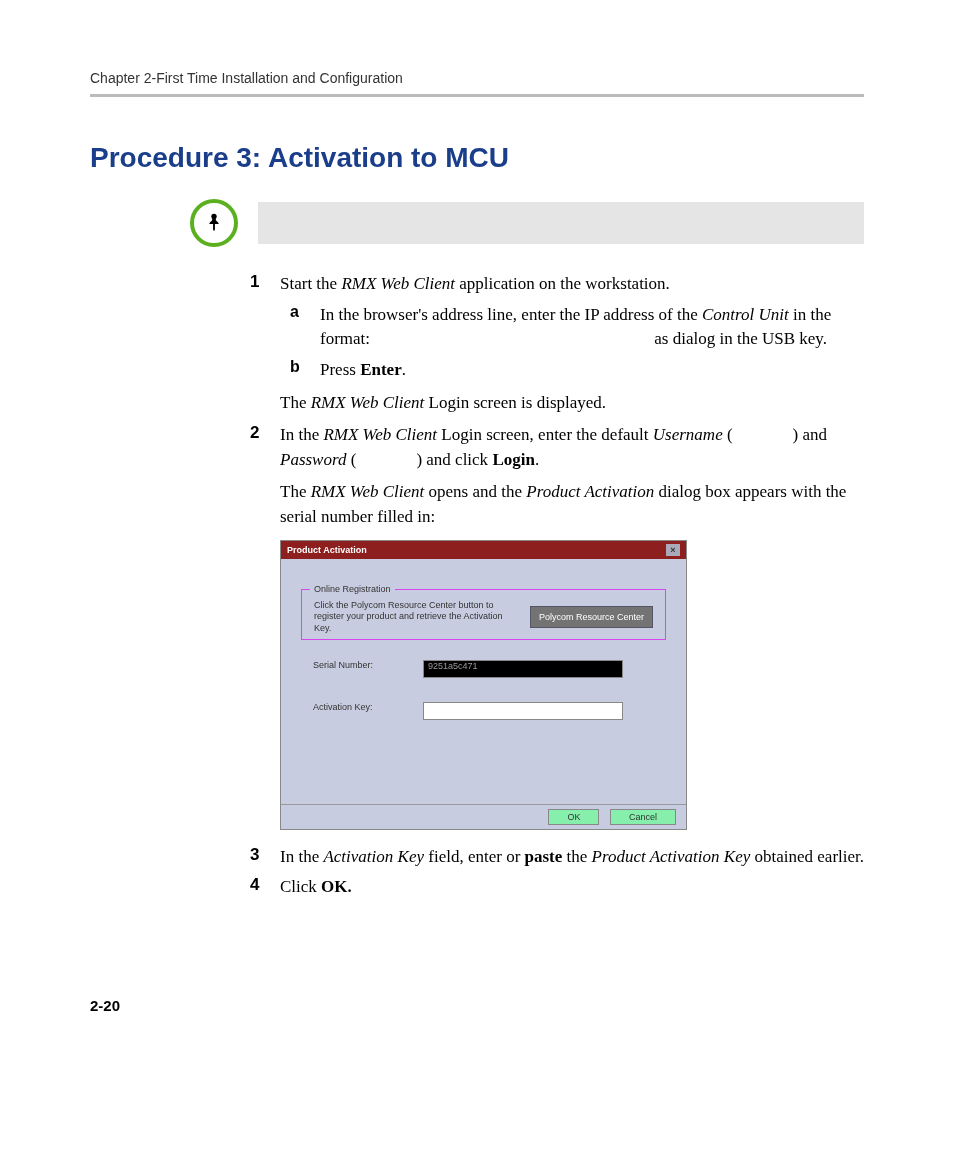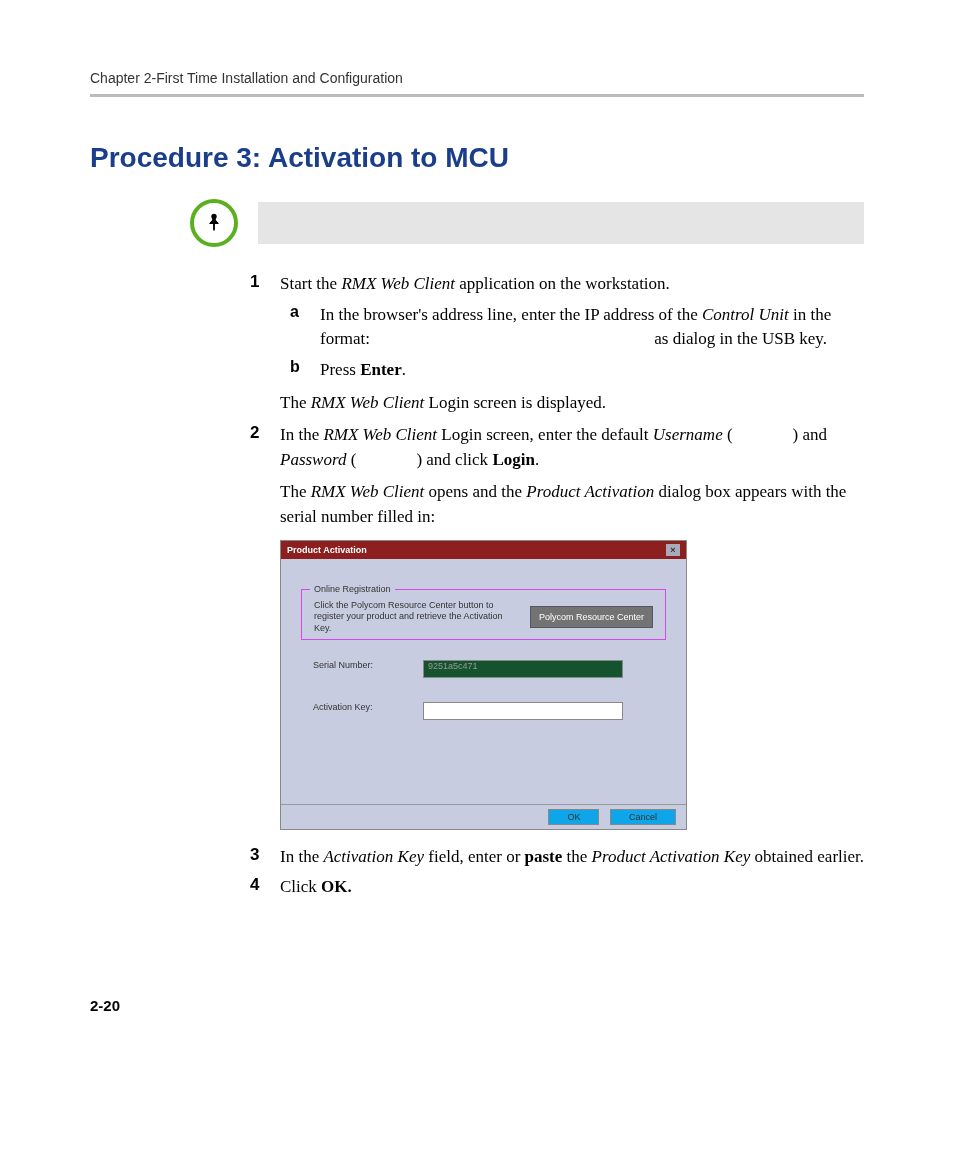--- a/index.html
+++ b/index.html
@@ -24,24 +24,24 @@
 .dlg-title{background:#8e1f1f;color:#fff;padding:3px 6px;display:flex;justify-content:space-between;align-items:center;font-weight:bold}
 .dlg-close{background:#aab;color:#333;width:14px;height:12px;text-align:center;line-height:12px;font-size:9px}
 .dlg-body{padding:30px 20px 10px 20px}
 .fieldset{border:1px solid #d946ef;padding:10px 12px 4px 12px;margin-bottom:20px;position:relative}
 .legend{position:absolute;top:-6px;left:8px;background:#c8cce0;padding:0 4px;font-size:9px;color:#333}
 .fs-row{display:flex;align-items:center;gap:20px}
 .fs-text{flex:1;color:#333;line-height:1.3}
 .prc-btn{background:#737373;color:#fff;border:1px solid #556;padding:5px 8px;font-size:9px}
 .field-row{display:flex;align-items:flex-start;margin-bottom:24px;padding-left:12px}
 .field-label{width:110px;color:#333}
-.field-input{flex:0 0 190px;height:16px;border:1px solid #888;background:#14532d;padding:0 4px;color:#999;font-size:9px}
+.field-input{flex:0 0 190px;height:16px;border:1px solid #888;background:#000000;padding:0 4px;color:#999;font-size:9px}
 .field-input.white{background:#fff}
 .dlg-footer{background:#c8cce0;border-top:1px solid #999;padding:4px 10px;text-align:right}
-.dlg-btn{display:inline-block;background:#0ea5e9;border:1px solid #888;padding:2px 18px;margin-left:8px;font-size:9px;color:#333}
+.dlg-btn{display:inline-block;background:#86efac;border:1px solid #888;padding:2px 18px;margin-left:8px;font-size:9px;color:#333}
 .page-num{position:absolute;bottom:45px;left:90px;font-family:Arial,Helvetica,sans-serif;font-weight:bold;font-size:15px}
 </style>
 </head>
 <body>
 
 <div class="page">
 <div class="chapter-header">Chapter 2-First Time Installation and Configuration</div>
 <div class="hr-line"></div>
 <div class="heading">Procedure 3: Activation to MCU</div>
 

